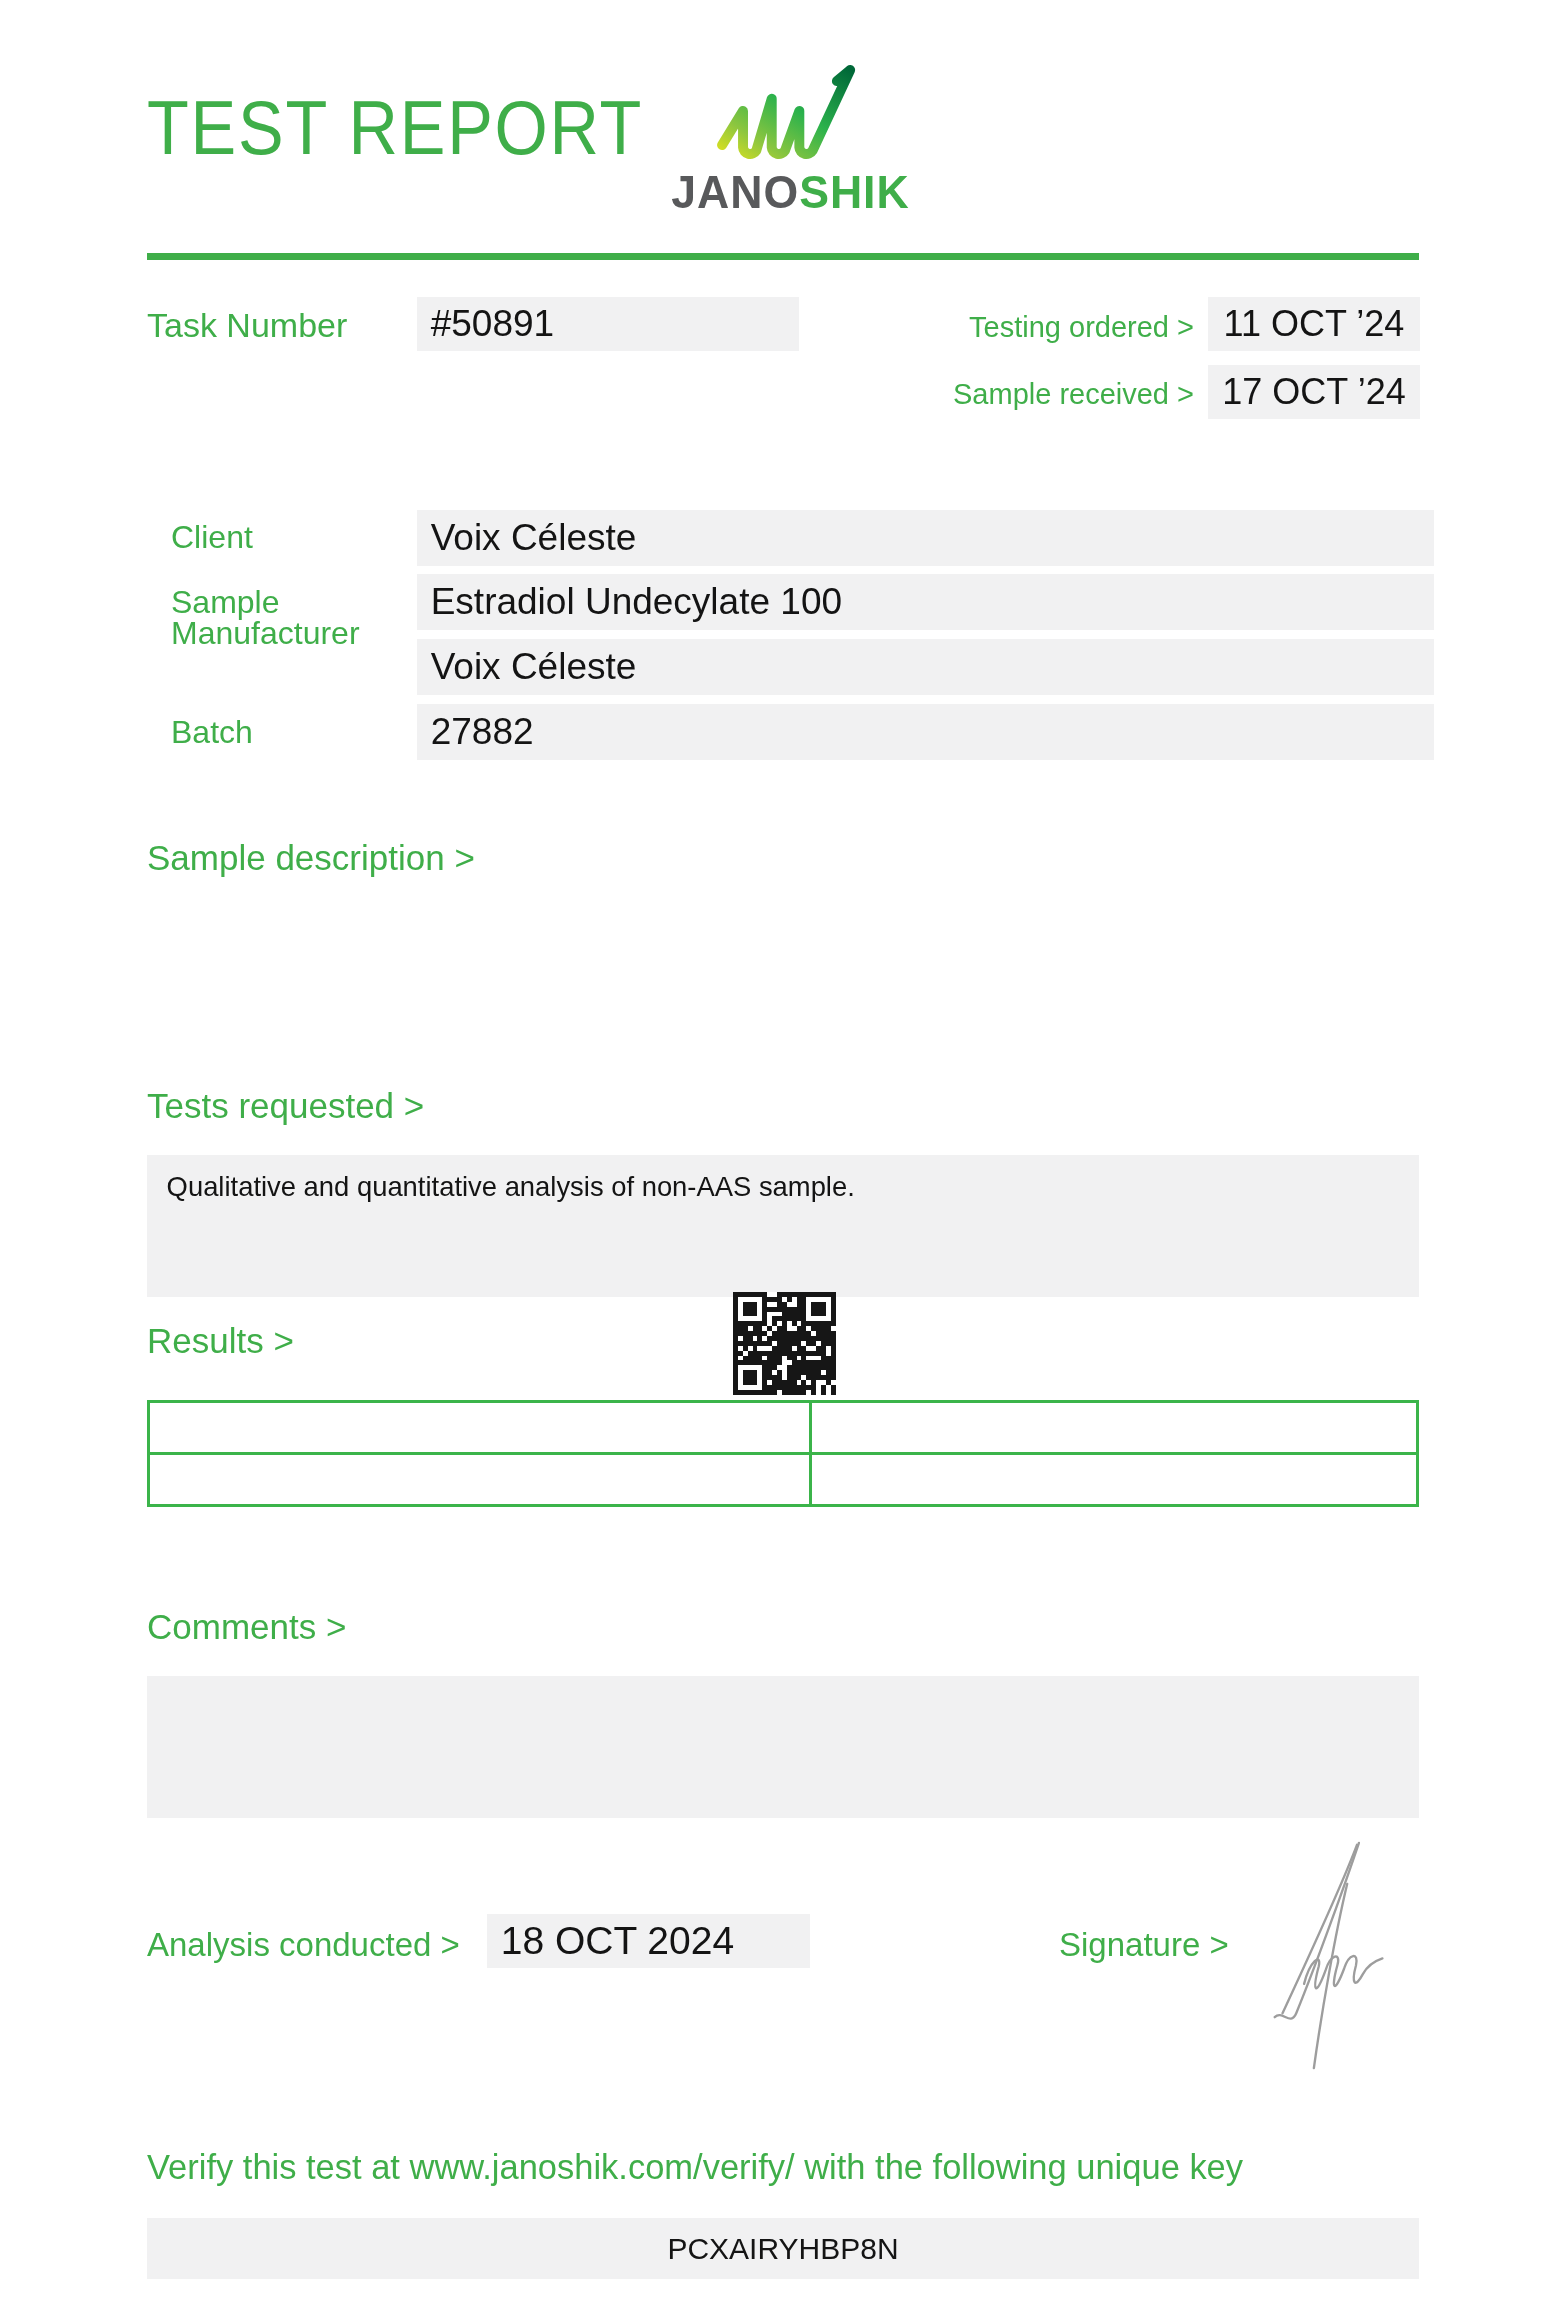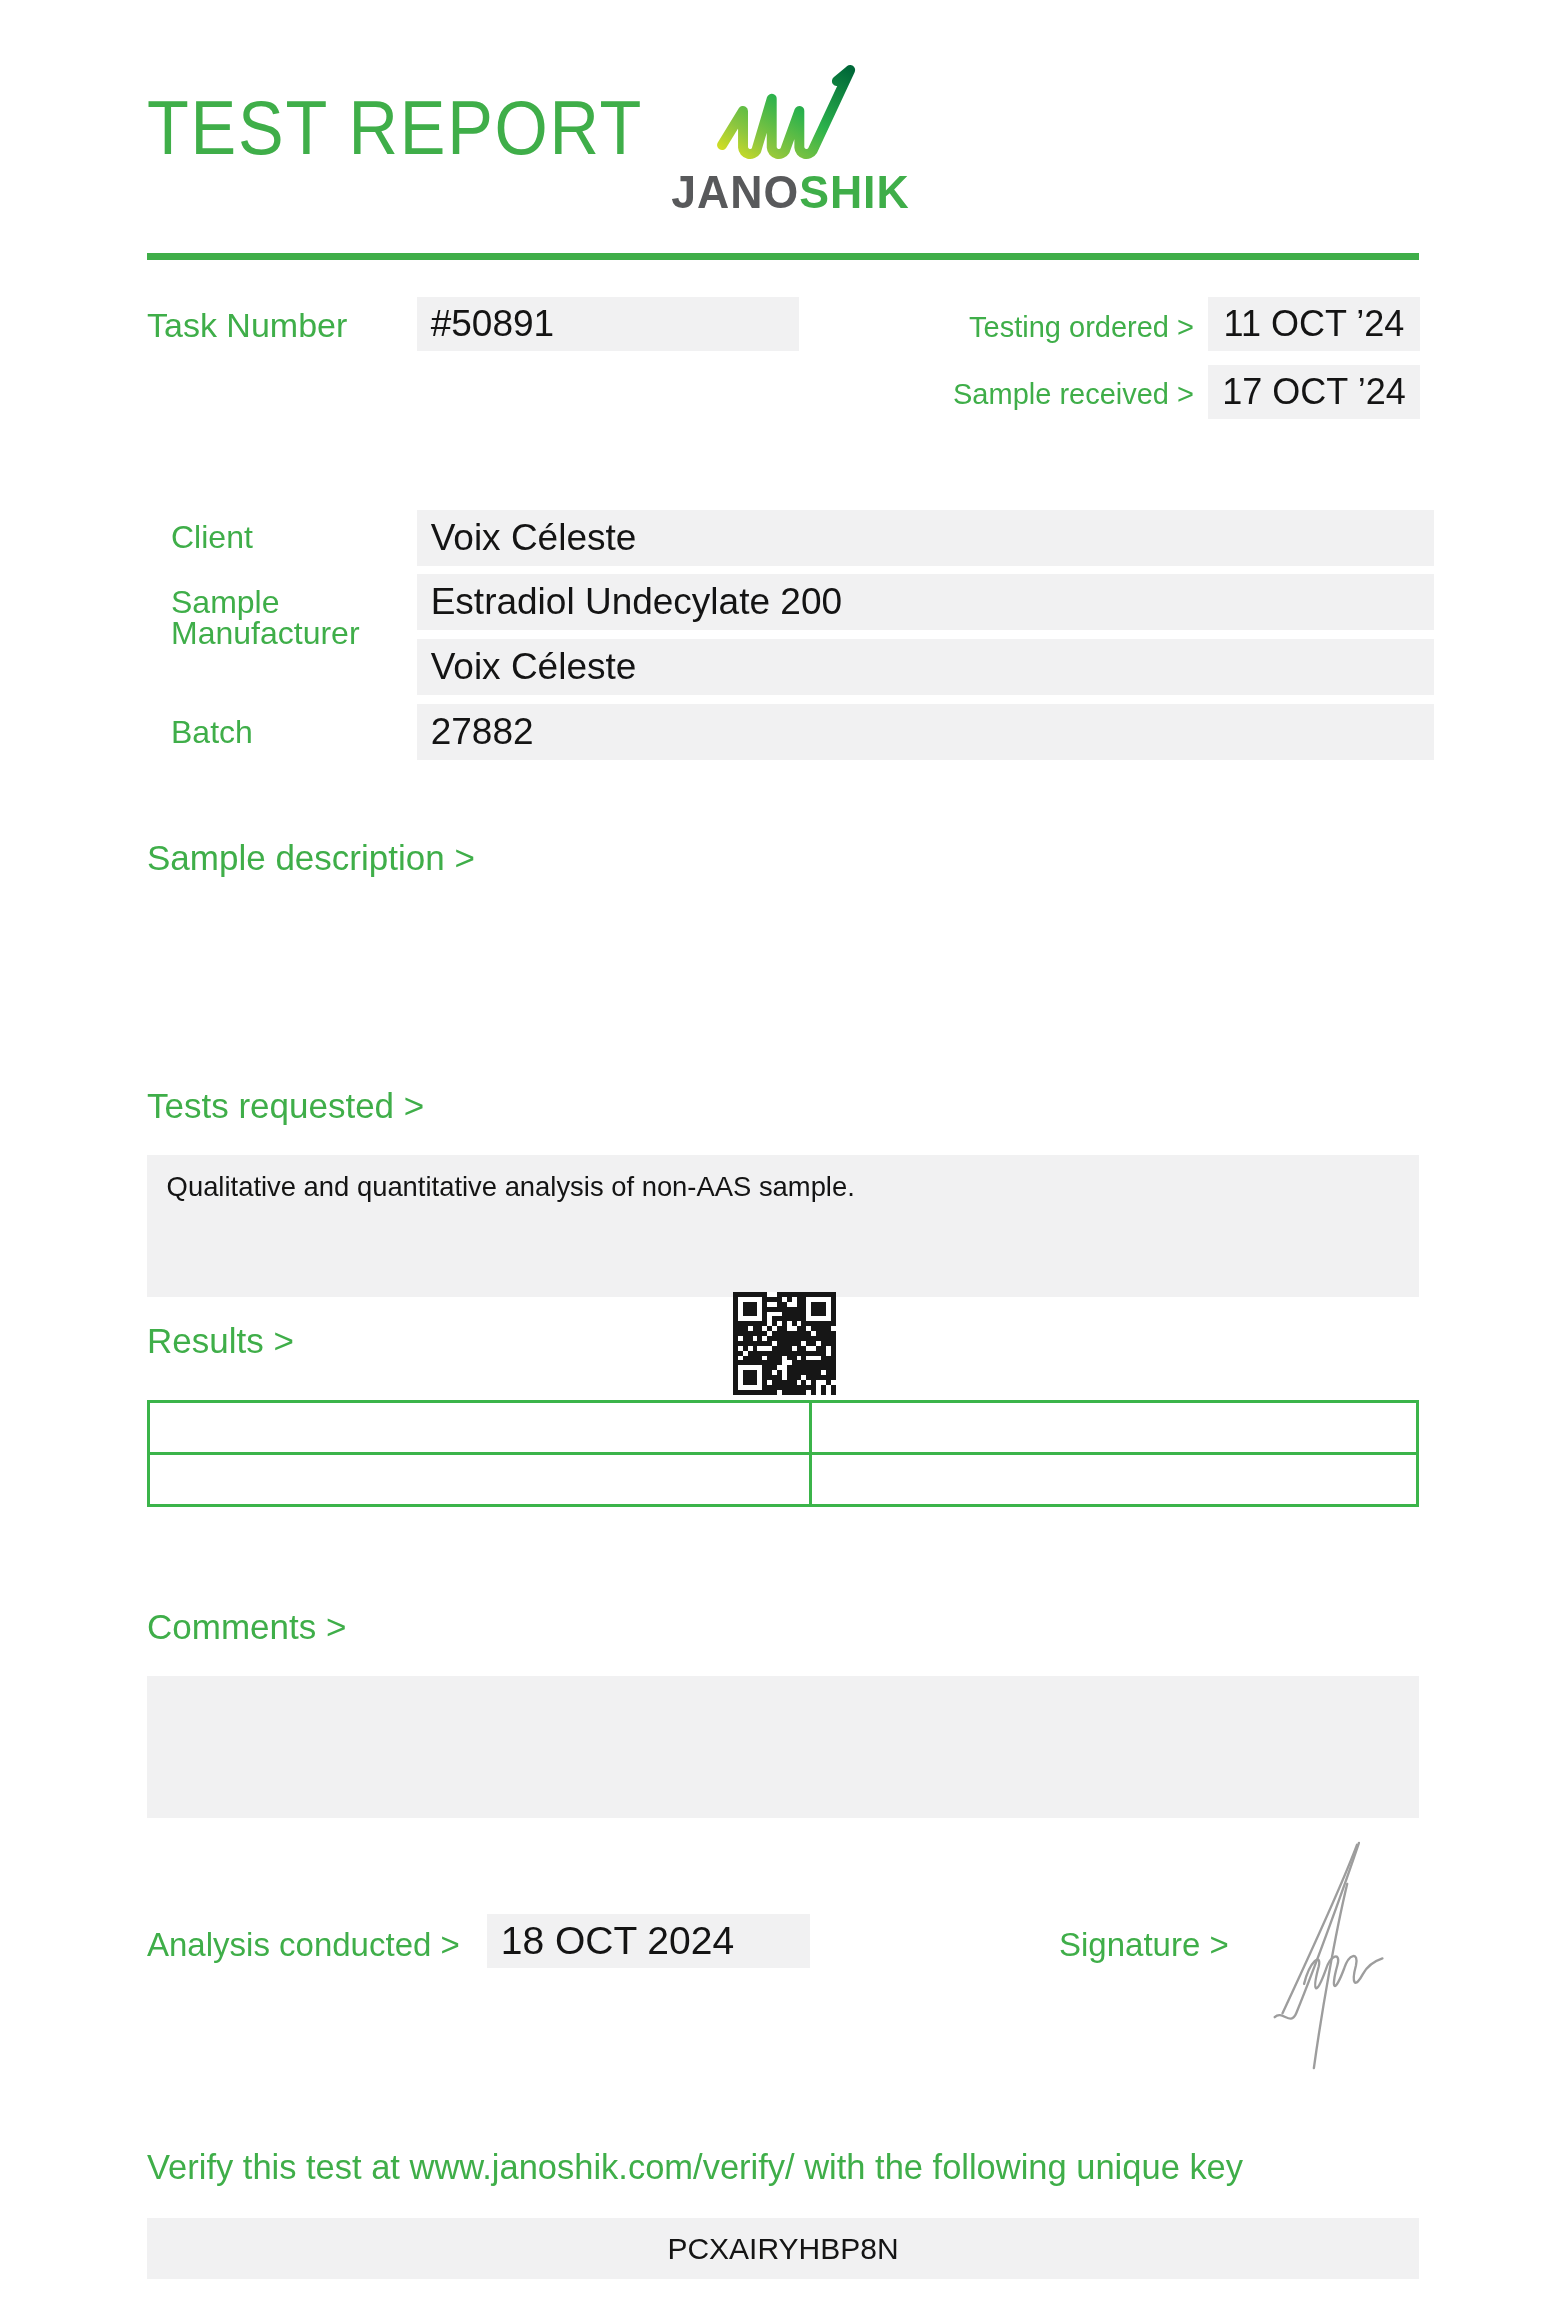--- a/index.html
+++ b/index.html
@@ -101,21 +101,21 @@
   <div class="abs vbox task-box">#50891</div>
   <div class="abs glabel ord-label">Testing ordered  &gt;</div>
   <div class="abs vbox ord-box">11 OCT ’24</div>
   <div class="abs glabel rec-label">Sample received &gt;</div>
   <div class="abs vbox rec-box">17 OCT ’24</div>
 
   <div class="abs glabel info-label" style="top:519px">Client</div>
   <div class="abs vbox info-box" style="top:510px">Voix Céleste</div>
 
   <div class="abs glabel info-label" style="top:584px">Sample</div>
-  <div class="abs vbox info-box" style="top:574px">Estradiol Undecylate 200</div>
+  <div class="abs vbox info-box" style="top:574px">Estradiol Undecylate 100</div>
 
   <div class="abs glabel info-label" style="top:615px">Manufacturer</div>
   <div class="abs vbox info-box" style="top:639px">Voix Céleste</div>
 
   <div class="abs glabel info-label" style="top:714px">Batch</div>
   <div class="abs vbox info-box" style="top:704px">27882</div>
 
   <div class="abs sec-head" style="top:838px">Sample description &gt;</div>
 
   <div class="abs sec-head" style="top:1086px">Tests requested &gt;</div>

